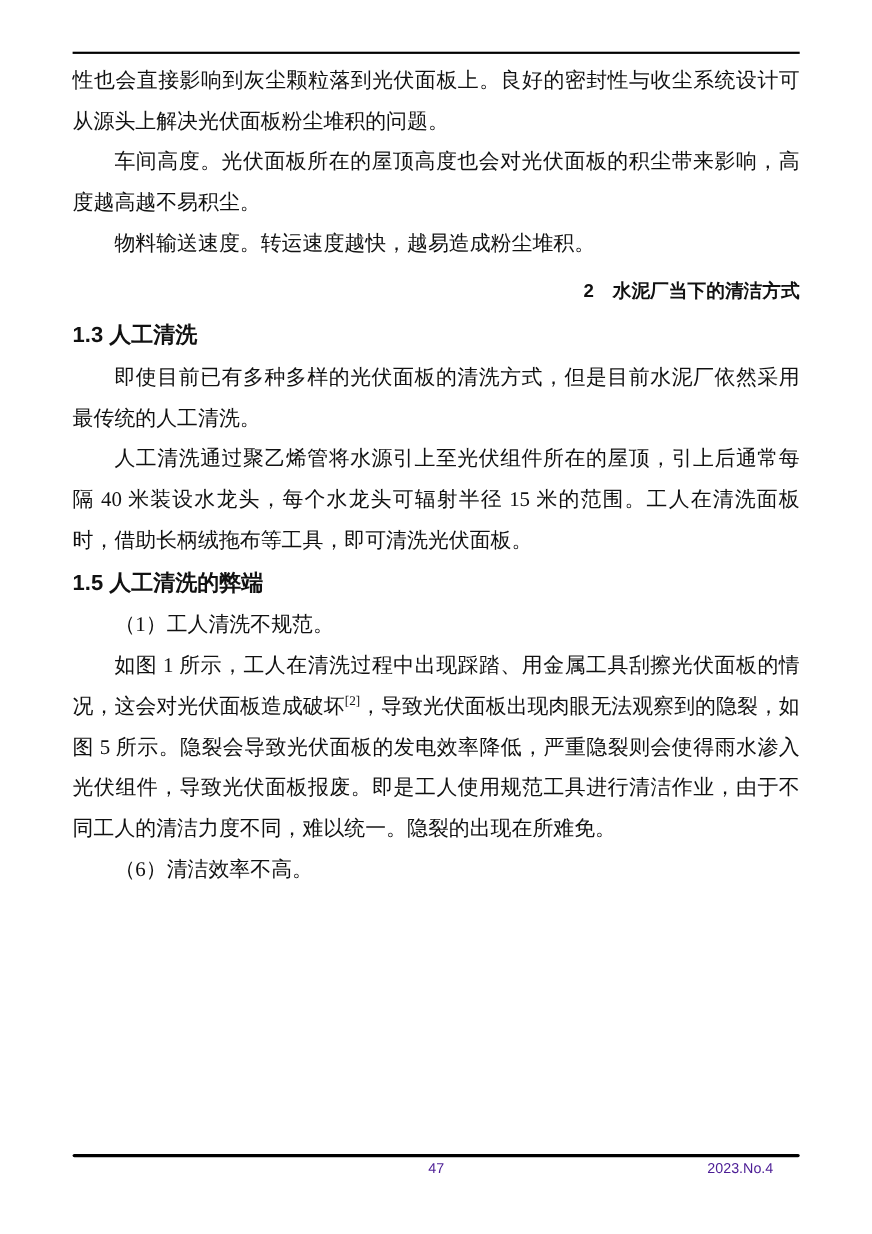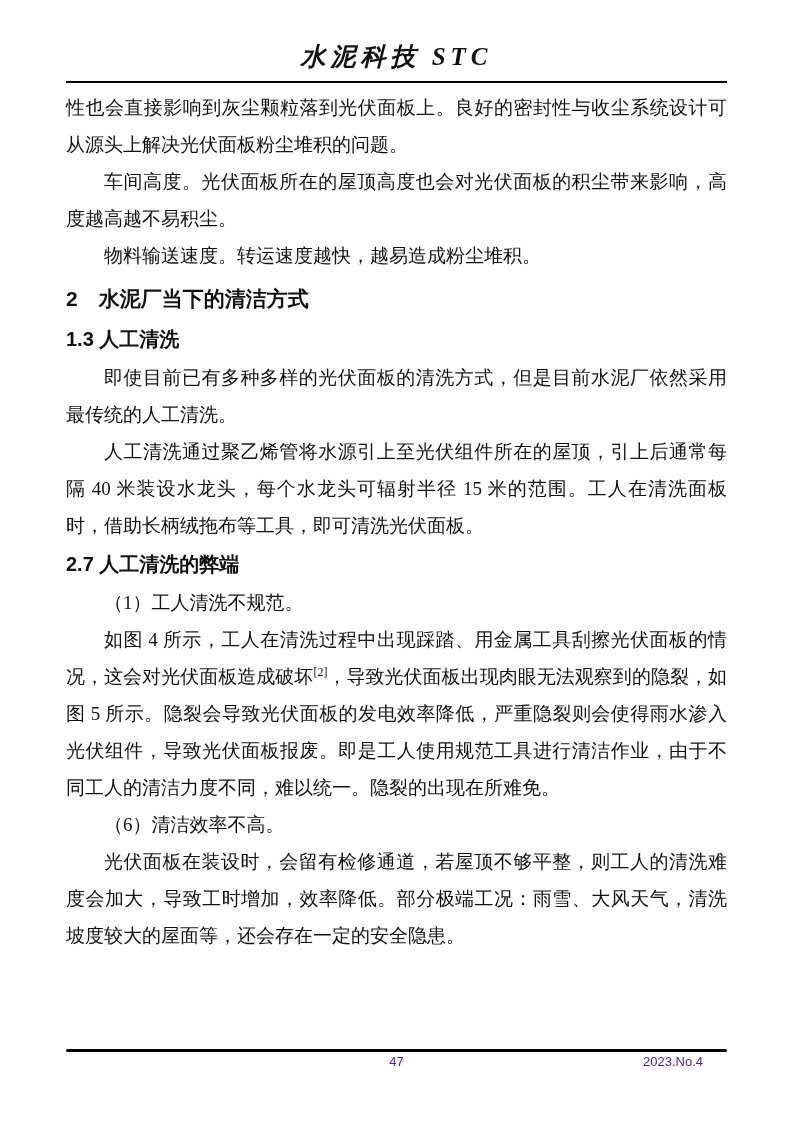--- a/index.html
+++ b/index.html
@@ -42,23 +42,24 @@
     text-indent: 2em;
   }
   .doc-body p.continuation { text-indent: 0; }
   .h1, .h2 {
     font-family: "Liberation Sans", sans-serif;
     font-weight: bold;
     text-align: left;
     text-indent: 0;
   }
   .h1 {
-    font-size: 21px;
+    font-size: 17px;
     line-height: 38px;
     margin: 6px 0 2px 0;
+    text-align: right;
   }
   .h2 {
     font-size: 20px;
     line-height: 38px;
     margin: 1px 0 1px 0;
   }
   sup.cite {
     font-size: 12px;
     line-height: 0;
     vertical-align: super;
@@ -90,50 +91,48 @@
     right: 24px;
     top: 0;
   }
 </style>
 </head>
 <body>
 
 <div class="page">
 
   <div class="header">
-    <div class="journal-title">水泥科技 STC</div>
     <div class="header-rule"></div>
   </div>
 
   <div class="doc-body">
 
     <p class="continuation">性也会直接影响到灰尘颗粒落到光伏面板上。良好的密封性与收尘系统设计可从源头上解决光伏面板粉尘堆积的问题。</p>
 
 
     <p>车间高度。光伏面板所在的屋顶高度也会对光伏面板的积尘带来影响，高度越高越不易积尘。</p>
 
     <p>物料输送速度。转运速度越快，越易造成粉尘堆积。</p>
 
     <div class="h1">2　水泥厂当下的清洁方式</div>
 
     <div class="h2">1.3 人工清洗</div>
 
     <p>即使目前已有多种多样的光伏面板的清洗方式，但是目前水泥厂依然采用最传统的人工清洗。</p>
 
     <p>人工清洗通过聚乙烯管将水源引上至光伏组件所在的屋顶，引上后通常每隔 40 米装设水龙头，每个水龙头可辐射半径 15 米的范围。工人在清洗面板时，借助长柄绒拖布等工具，即可清洗光伏面板。</p>
 
-    <div class="h2">2.7 人工清洗的弊端</div>
+    <div class="h2">1.5 人工清洗的弊端</div>
 
     <p>（1）工人清洗不规范。</p>
 
-    <p><span>如图 4 所示，工人在清洗过程中出现踩踏、用金属工具刮擦光伏面板的情况，这会对光伏面板造成破坏</span><sup class="cite">[2]</sup><span>，导致光伏面板出现肉眼无法观察到的隐裂，如图 5 所示。隐裂会导致光伏面板的发电效率降低，严重隐裂则会使得雨水渗入光伏组件，导致光伏面板报废。即是工人使用规范工具进行清洁作业，由于不同工人的清洁力度不同，难以统一。隐裂的出现在所难免。</span></p>
+    <p><span>如图 1 所示，工人在清洗过程中出现踩踏、用金属工具刮擦光伏面板的情况，这会对光伏面板造成破坏</span><sup class="cite">[2]</sup><span>，导致光伏面板出现肉眼无法观察到的隐裂，如图 5 所示。隐裂会导致光伏面板的发电效率降低，严重隐裂则会使得雨水渗入光伏组件，导致光伏面板报废。即是工人使用规范工具进行清洁作业，由于不同工人的清洁力度不同，难以统一。隐裂的出现在所难免。</span></p>
 
     <p>（6）清洁效率不高。</p>
 
-    <p>光伏面板在装设时，会留有检修通道，若屋顶不够平整，则工人的清洗难度会加大，导致工时增加，效率降低。部分极端工况：雨雪、大风天气，清洗坡度较大的屋面等，还会存在一定的安全隐患。</p>
 
 
   </div>
 
   <div class="footer">
     <div class="footer-rule"></div>
     <div class="footer-row">
       <span class="page-number">47</span>
       <span class="issue-label">2023.No.4</span>
     </div>

